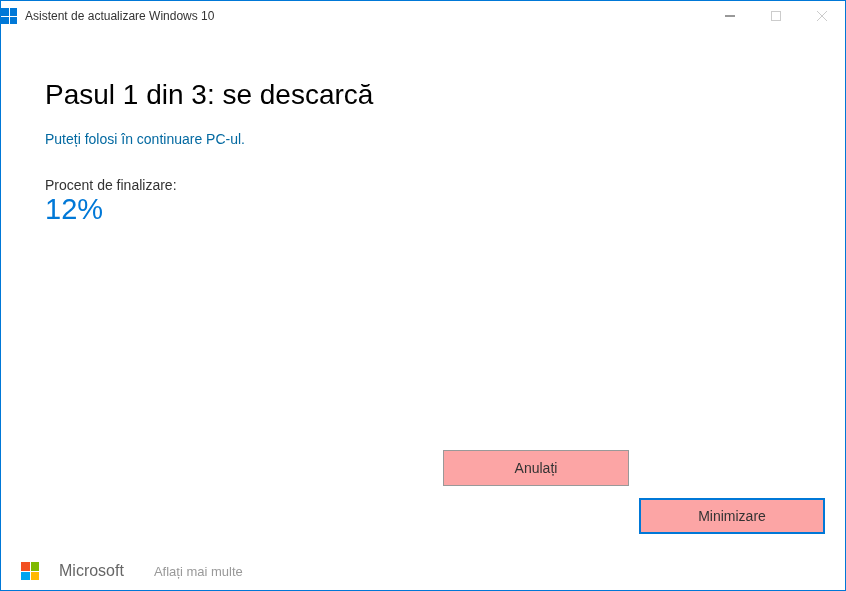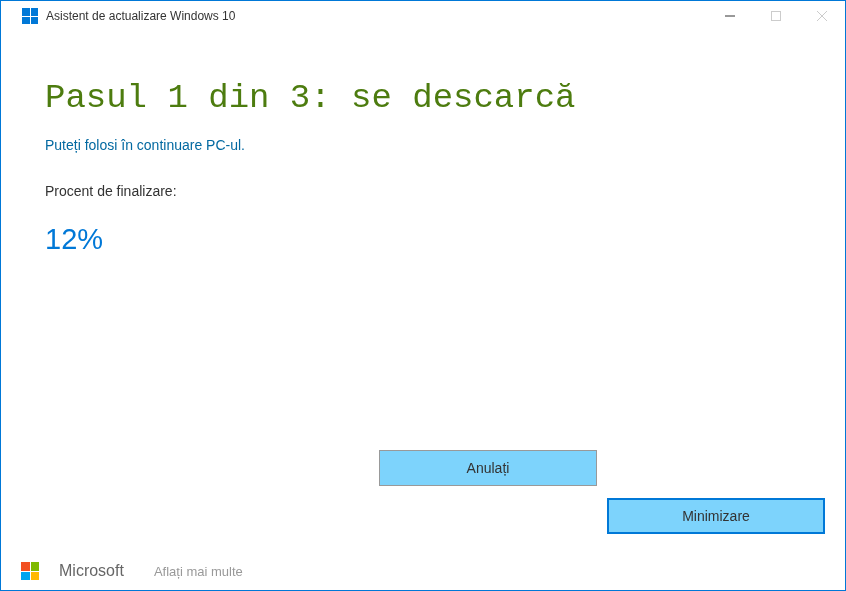--- a/index.html
+++ b/index.html
@@ -13,21 +13,21 @@
       width: 846px;
       height: 591px;
       overflow: hidden;
       position: relative;
       border: 1px solid #0078d7;
     }
     .titlebar {
       height: 30px;
       display: flex;
       align-items: center;
-      padding-left: 21px;
+      padding-left: 0;
       background: #ffffff;
     }
     .titlebar-icon {
       width: 16px;
       height: 16px;
       margin-right: 8px;
       display: grid;
       grid-template-columns: 1fr 1fr;
       grid-template-rows: 1fr 1fr;
       gap: 1px;
@@ -55,52 +55,51 @@
     .window-control.min {
       color: #333;
     }
     .window-control svg {
       display: block;
     }
     .content {
       padding: 48px 44px 0 44px;
     }
     .heading {
-      font-size: 34px;
+      font-size: 28px;
       font-weight: 400;
-      color: #4d7c0f;
+      color: #000000;
       margin-bottom: 20px;
-      font-family: Liberation Mono, monospace;
     }
     .subtext {
       font-size: 14px;
       color: #0369a1;
       margin-bottom: 30px;
     }
     .progress-label {
       font-size: 14px;
       color: #333;
-      margin-bottom: 24px;
+      margin-bottom: 0;
     }
     .progress-percent {
       font-size: 29px;
       font-weight: 400;
       color: #0078d7;
     }
     .button-row {
       position: absolute;
       bottom: 56px;
       right: 20px;
       display: flex;
       gap: 10px;
     }
     .btn {
-      width: 218px;
+      width: 186px;
       height: 36px;
-      background: #7dd3fc;
+      background: #fca5a5;
       font-size: 14px;
       color: #333;
       display: flex;
       align-items: center;
       justify-content: center;
       cursor: pointer;
     }
     .btn-cancel {
       border: 1px solid #999;
     }

